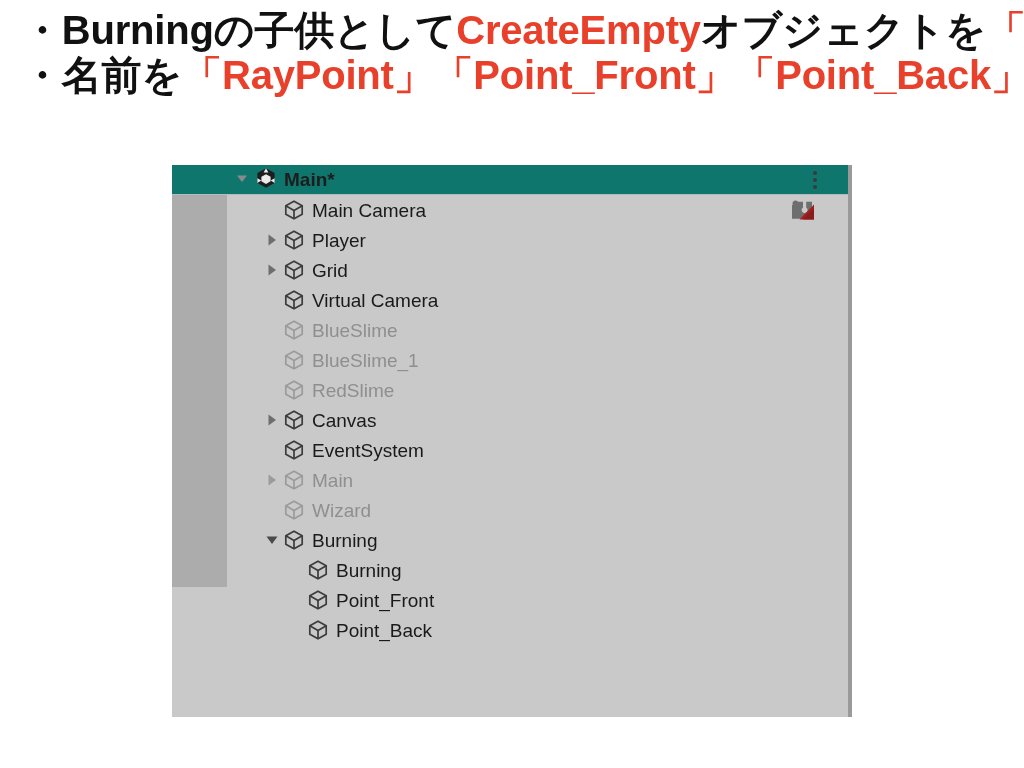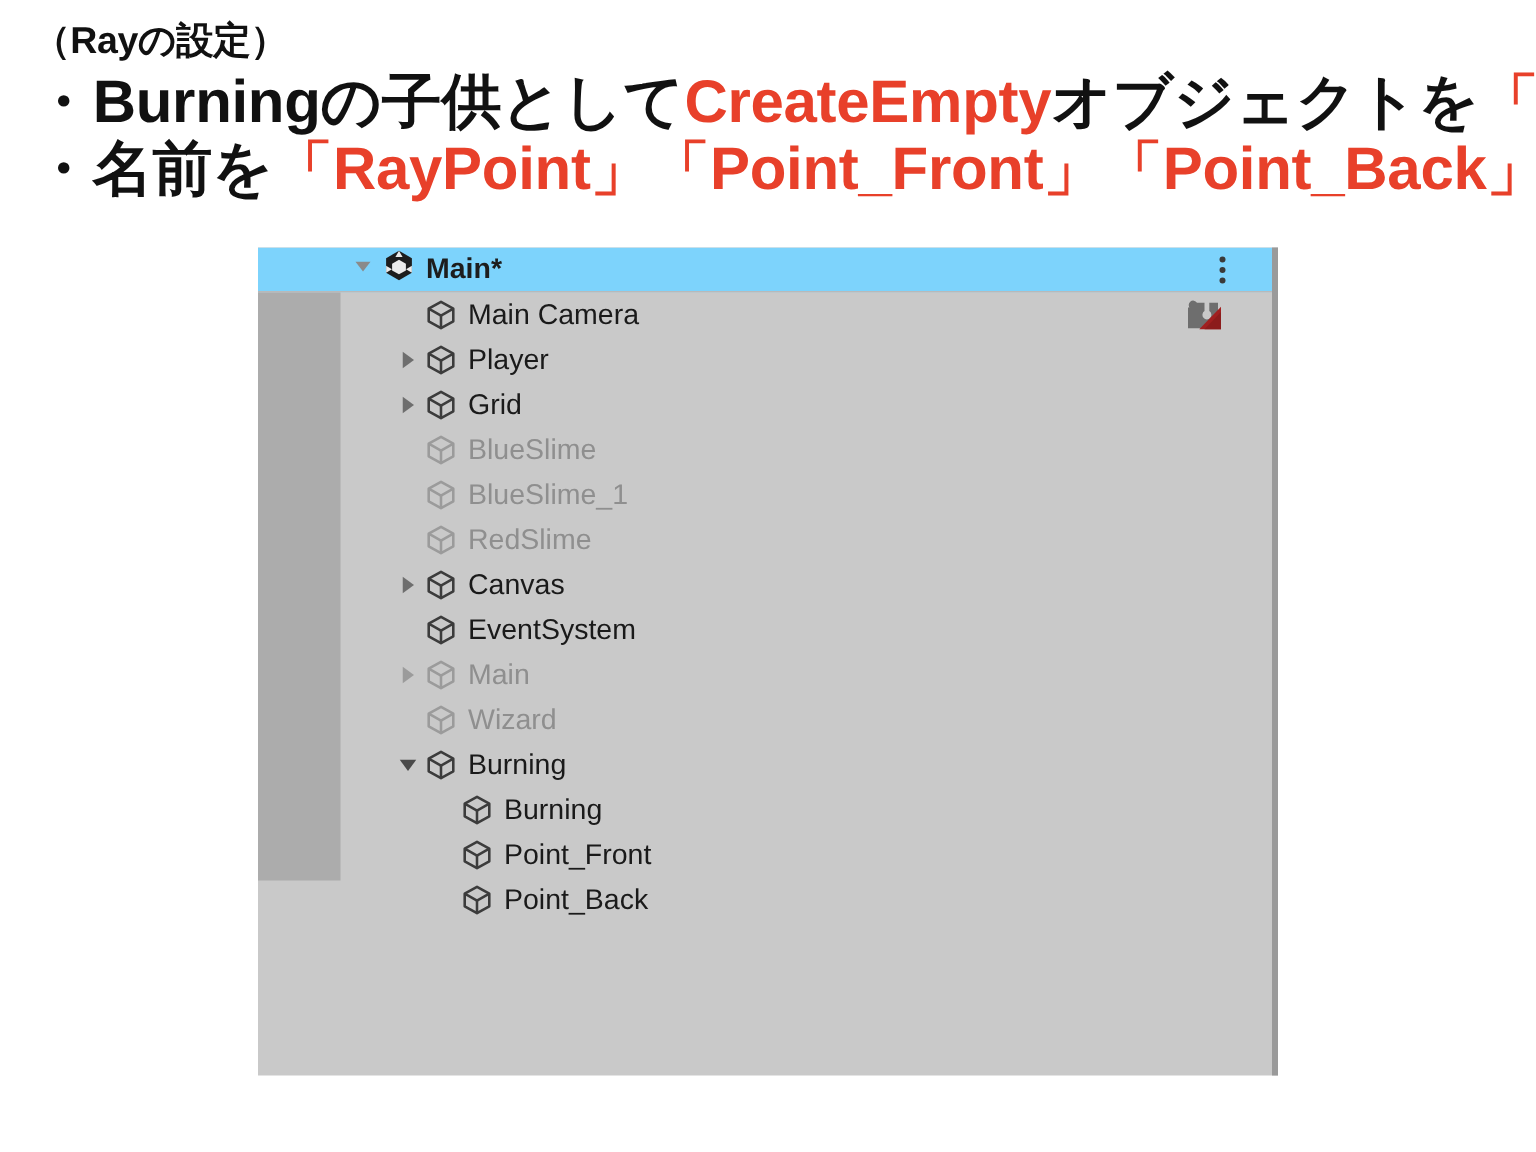--- a/index.html
+++ b/index.html
@@ -48,21 +48,21 @@
     background: #c9c9c9;
     box-sizing: border-box;
     border-right: 4px solid #9a9a9a;
     overflow: hidden;
   }
 
   
   #scene-header {
     position: relative;
     height: 30px;
-    background: #7dd3fc;
+    background: #0f766e;
     border-bottom: 1px solid #b9b9b9;
     display: flex;
     align-items: center;
     box-sizing: border-box;
   }
   #scene-header .disclosure {
     margin-left: 63px;
   }
   #scene-header .unity-logo {
     margin-left: 6px;
@@ -155,23 +155,20 @@
     position: absolute;
     right: 32px;
     top: 4px;
   }
 </style>
 </head>
 <body>
 
 <div id="caption">
 
-  <div class="cap-line l1">
-    <span>（Rayの設定）</span>
-  </div>
 
   <div class="cap-line l2">
     <span>・</span><span>Burningの子供として</span><span class="red">CreateEmpty</span><span>オブジェクトを</span><span class="red">「３つ」</span><span>作成</span>
   </div>
 
   <div class="cap-line l3">
     <span>・</span><span>名前を</span><span class="red">「RayPoint」</span><span class="red">「Point_Front」</span><span class="red">「Point_Back」</span><span>に変更</span>
   </div>
 
 </div>
@@ -235,20 +232,28 @@
           <span class="twisty"><svg width="14" height="14" viewBox="0 0 14 14">
               <polygon points="3.5,1.5 3.5,12.5 11,7" fill="#6e6e6e"></polygon>
             </svg></span>
           <span class="cube"><svg width="22" height="22" viewBox="0 0 22 22">
               <polygon points="11,2.2 19.2,6.8 19.2,15.2 11,19.8 2.8,15.2 2.8,6.8" fill="none" stroke="#3c3c3c" stroke-width="1.7" stroke-linejoin="round"></polygon>
               <polyline points="2.8,6.8 11,11.4 19.2,6.8" fill="none" stroke="#3c3c3c" stroke-width="1.7" stroke-linejoin="round"></polyline>
               <line x1="11" y1="11.4" x2="11" y2="19.8" stroke="#3c3c3c" stroke-width="1.7"></line>
             </svg></span>
           <span class="label">Grid</span>
         </div>
+        <div class="row lv1">
+          <span class="cube"><svg width="22" height="22" viewBox="0 0 22 22">
+              <polygon points="11,2.2 19.2,6.8 19.2,15.2 11,19.8 2.8,15.2 2.8,6.8" fill="none" stroke="#3c3c3c" stroke-width="1.7" stroke-linejoin="round"></polygon>
+              <polyline points="2.8,6.8 11,11.4 19.2,6.8" fill="none" stroke="#3c3c3c" stroke-width="1.7" stroke-linejoin="round"></polyline>
+              <line x1="11" y1="11.4" x2="11" y2="19.8" stroke="#3c3c3c" stroke-width="1.7"></line>
+            </svg></span>
+          <span class="label">Virtual Camera</span>
+        </div>
         <div class="row lv1 dim">
           <span class="cube"><svg width="22" height="22" viewBox="0 0 22 22">
               <polygon points="11,2.2 19.2,6.8 19.2,15.2 11,19.8 2.8,15.2 2.8,6.8" fill="none" stroke="#9b9b9b" stroke-width="1.7" stroke-linejoin="round"></polygon>
               <polyline points="2.8,6.8 11,11.4 19.2,6.8" fill="none" stroke="#9b9b9b" stroke-width="1.7" stroke-linejoin="round"></polyline>
               <line x1="11" y1="11.4" x2="11" y2="19.8" stroke="#9b9b9b" stroke-width="1.7"></line>
             </svg></span>
           <span class="label">BlueSlime</span>
         </div>
         <div class="row lv1 dim">
           <span class="cube"><svg width="22" height="22" viewBox="0 0 22 22">

